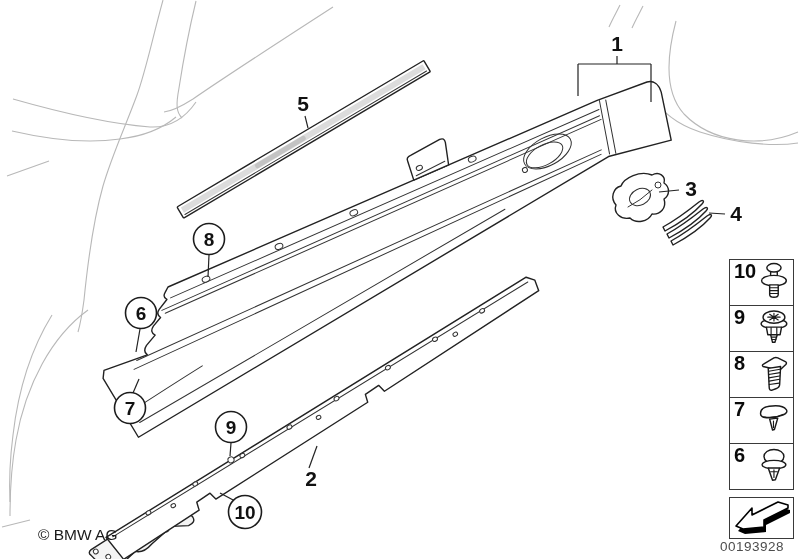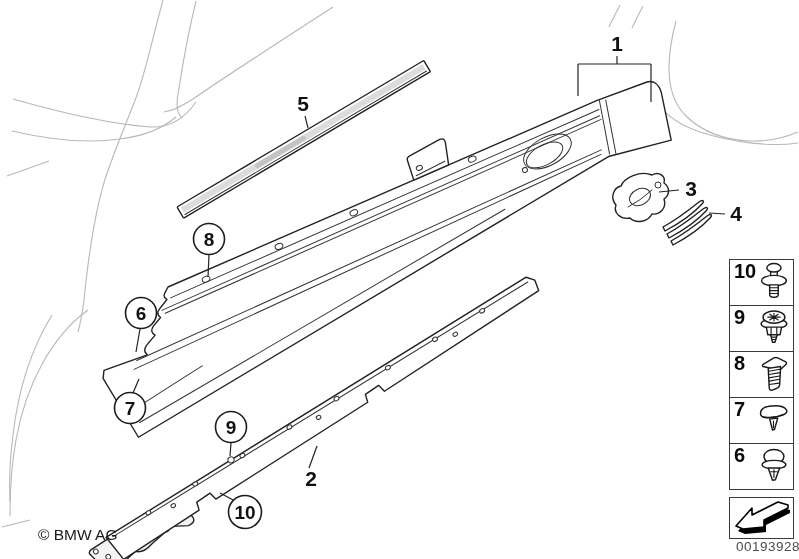--- a/index.html
+++ b/index.html
@@ -24,21 +24,21 @@
   .legend-cell{position:relative;box-sizing:border-box;width:65px;height:47px;
                border:1px solid #3a3a3a;margin-top:-1px;background:#fff;}
   .legend-cell:first-child{margin-top:0;}
   .legend-num{position:absolute;left:4px;top:0px;font-size:20px;font-weight:bold;color:#0a0a0a;}
   .legend-icon{position:absolute;right:1px;top:2px;}
   .legend-icon svg{display:block;}
   .fast{fill:#fff;stroke:#1a1a1a;stroke-width:1.5;stroke-linejoin:round;stroke-linecap:round;}
   .fastline{fill:none;stroke:#1a1a1a;stroke-width:1.2;stroke-linecap:round;}
   .arrow-box{position:absolute;left:729px;top:497px;width:65px;height:42px;box-sizing:border-box;
              border:1px solid #3a3a3a;background:#fff;}
-  .part-code{position:absolute;left:720px;top:539px;width:80px;text-align:right;
+  .part-code{position:absolute;left:720px;top:539px;width:80px;text-align:left;
              font-size:13.5px;color:#4d4d4d;letter-spacing:.5px;}
   .copyright{position:absolute;left:38px;top:526px;font-size:15.5px;color:#1a1a1a;}
 </style>
 </head>
 <body>
 
 <div class="stage">
 
   <svg class="diagram" width="799" height="559" viewBox="0 0 799 559">
 

